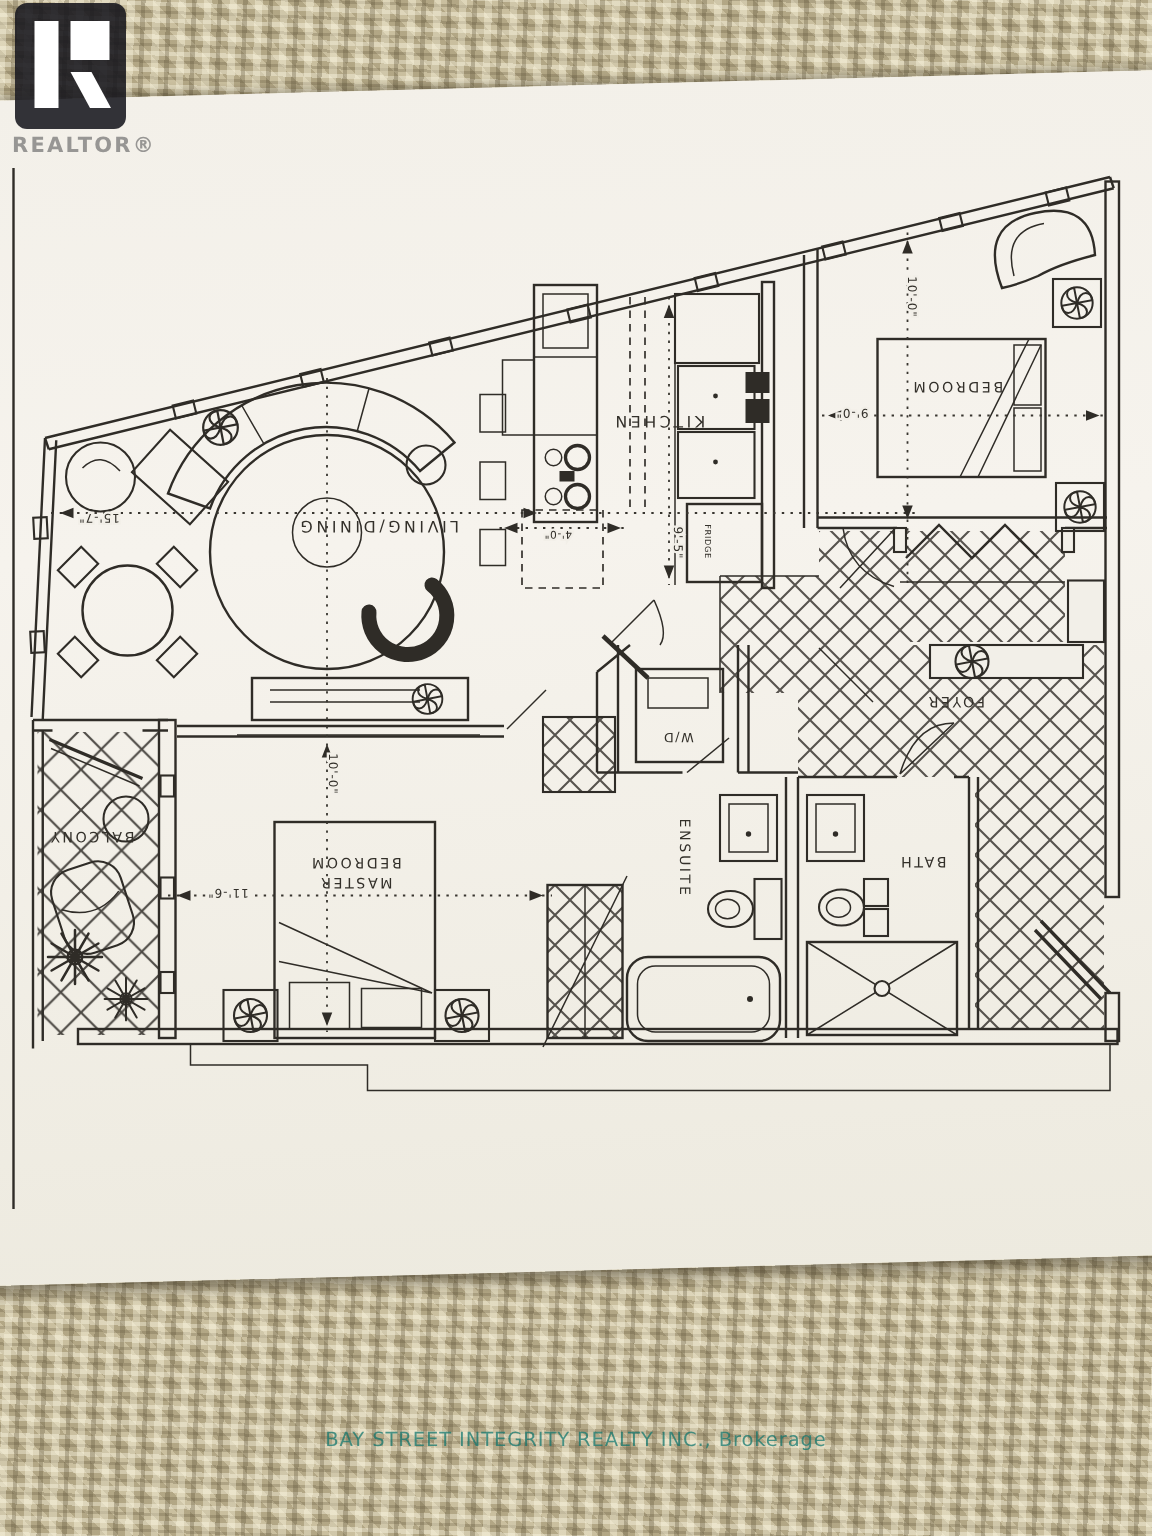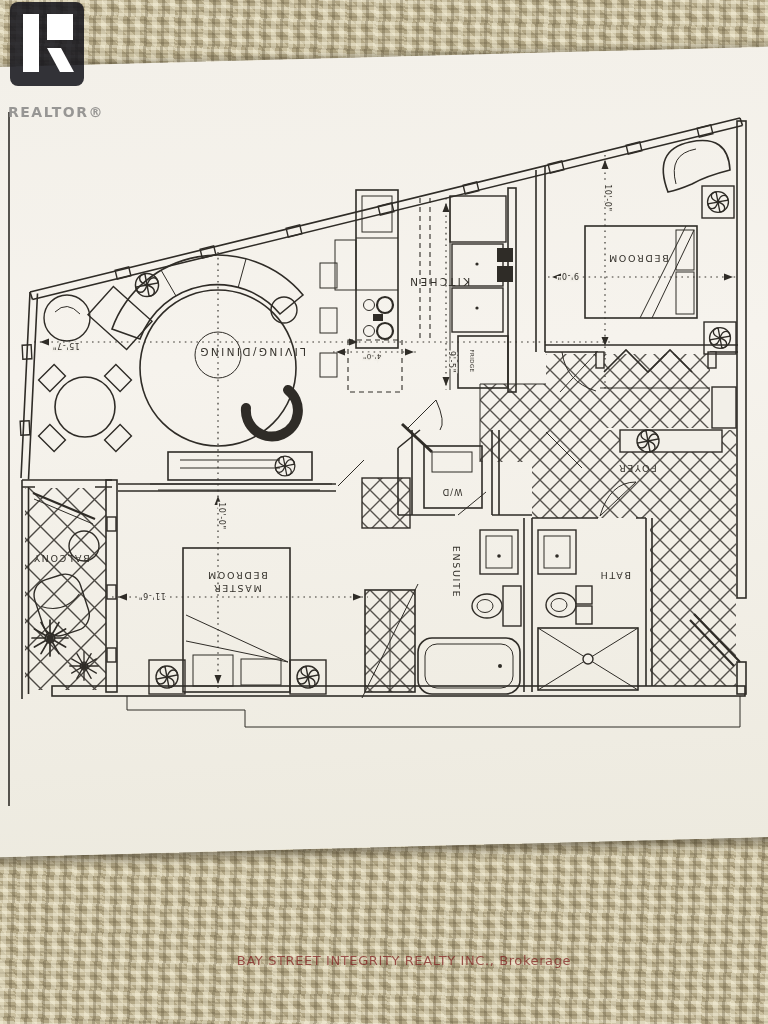--- a/index.html
+++ b/index.html
@@ -39,25 +39,25 @@
   .plan .room{font-size:10.5px;letter-spacing:2.4px;text-anchor:middle;}
   .plan .room2{font-size:9.5px;letter-spacing:1.7px;text-anchor:middle;}
   .plan .small{font-size:8.5px;letter-spacing:1px;text-anchor:middle;}
   .plan .dim{font-size:8px;letter-spacing:.6px;text-anchor:middle;paint-order:stroke;stroke:#f2efe8;stroke-width:3px;}
   .plan .dim7{font-size:7px;letter-spacing:.4px;text-anchor:middle;paint-order:stroke;stroke:#f2efe8;stroke-width:3px;}
   .plan .tiny{font-size:5.5px;letter-spacing:.4px;text-anchor:middle;}
 
   
   .realtor{position:absolute;left:8px;top:2px;width:110px;}
   .logo-box{width:74px;height:84px;background:rgba(23,23,30,.88);border-radius:8px;margin-left:2px;}
-  .realtor-label{margin-top:18px;font-size:14px;font-weight:600;letter-spacing:1.5px;color:#8e8d8b;opacity:.9;}
+  .realtor-label{margin-top:3px;font-size:14px;font-weight:600;letter-spacing:1.5px;color:#8e8d8b;opacity:.9;}
 
   
   .brokerage{position:absolute;top:953px;left:50%;transform:translateX(-50%);
-    white-space:nowrap;font-size:13px;letter-spacing:.6px;color:#7f1d1d;opacity:.72;margin-left:20px;}
+    white-space:nowrap;font-size:13px;letter-spacing:.6px;color:#0f766e;opacity:.72;}
 </style>
 </head>
 <body>
 
 <div class="scene">
   <div class="carpet"></div>
   <div class="paper"></div>
 
   <svg class="plan" width="768" height="1024" viewBox="0 0 768 1024">
     <defs>

